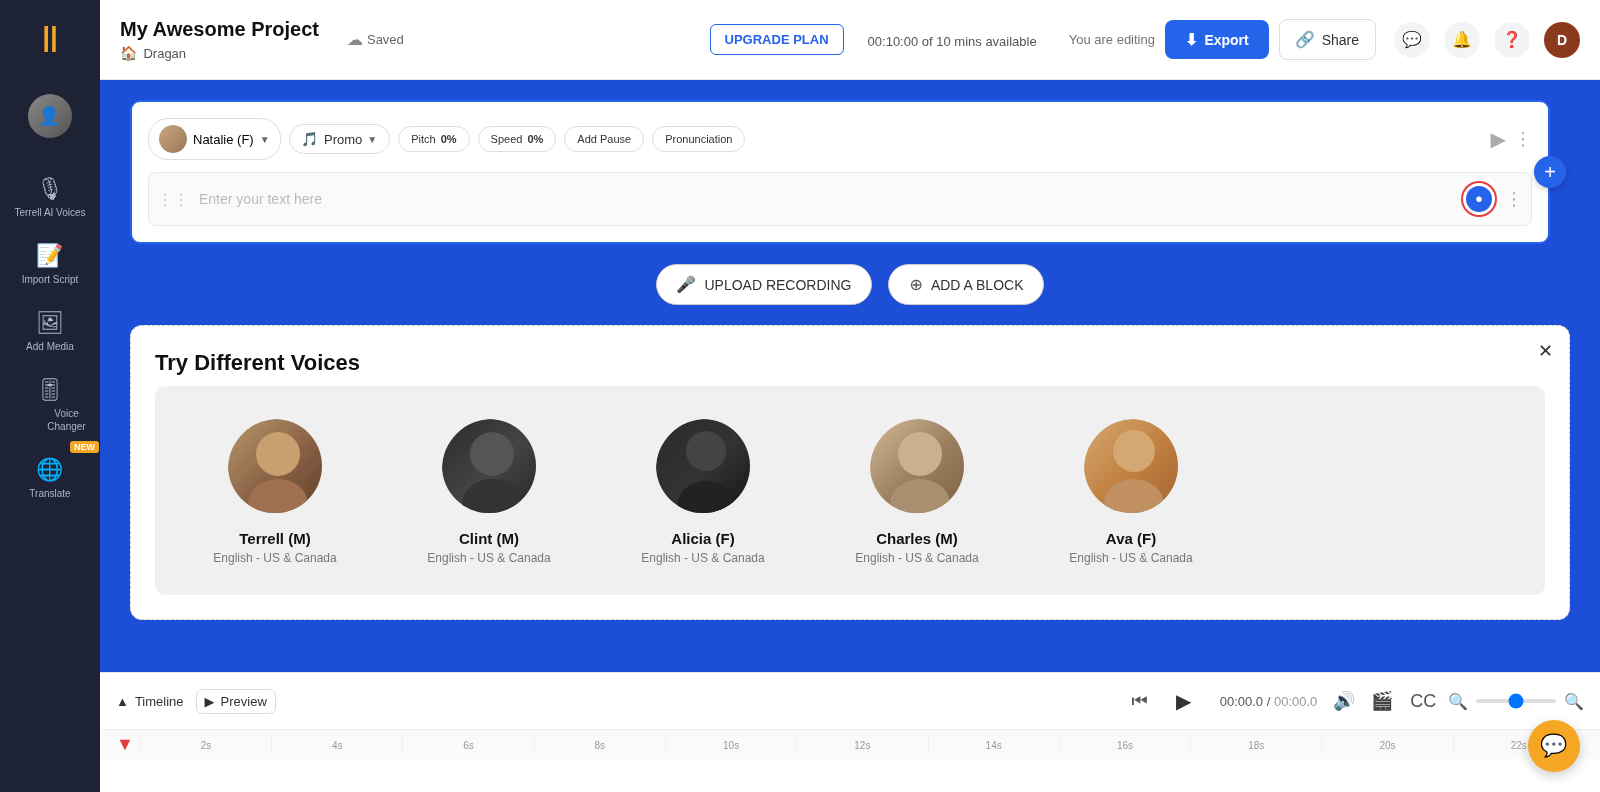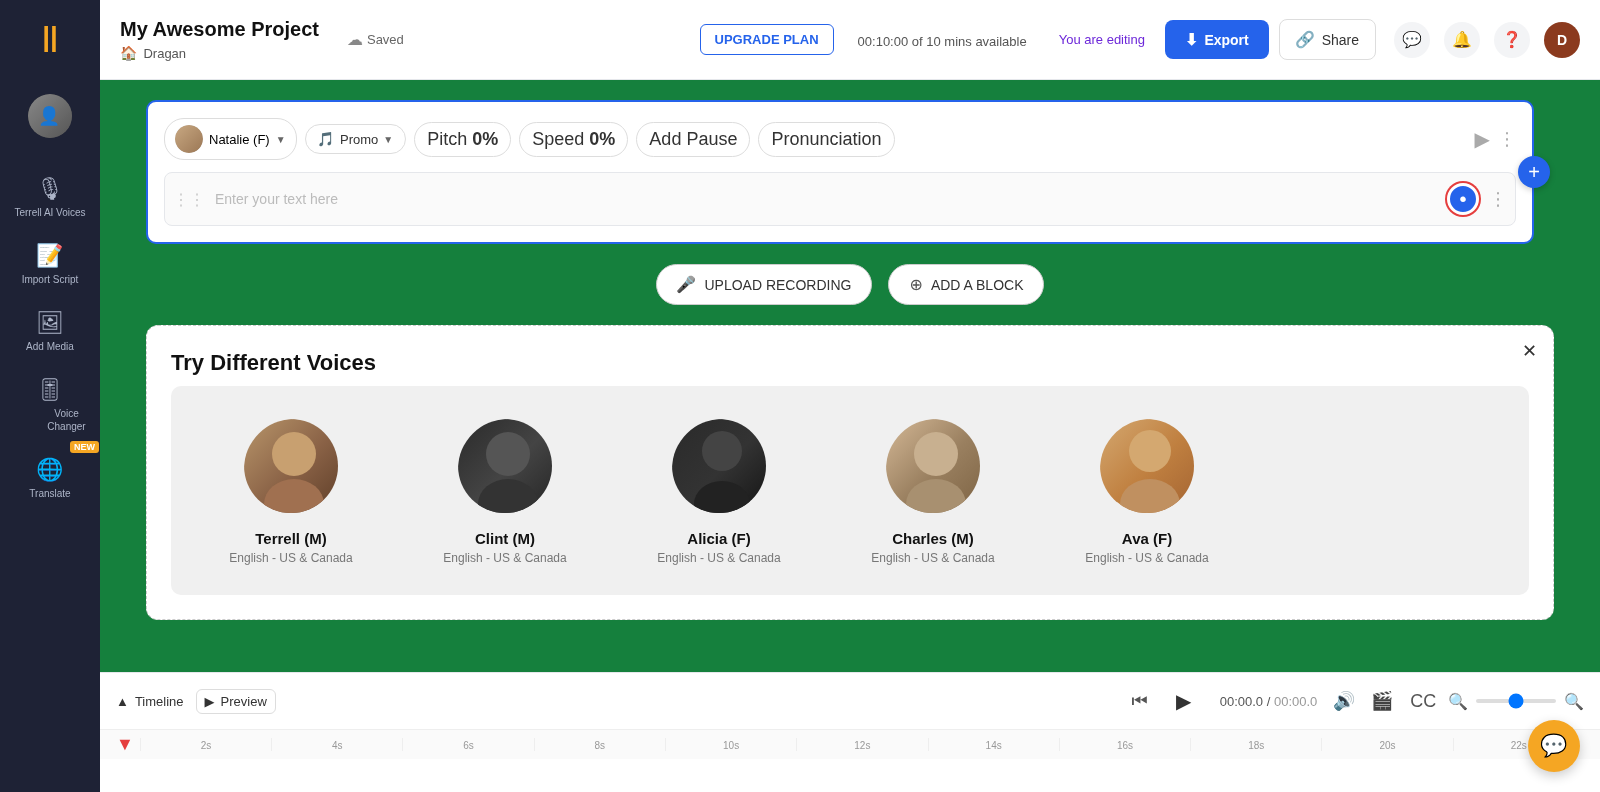--- a/index.html
+++ b/index.html
@@ -37,21 +37,21 @@
     }
     .topbar-title { font-size: 20px; font-weight: 600; color: #111; margin-right: 8px; }
     .cloud-icon { font-size: 16px; color: #888; }
     .topbar-spacer { flex: 1; }
     .upgrade-btn {
       border: 1.5px solid #2563eb; color: #2563eb; background: transparent;
       padding: 7px 14px; border-radius: 6px; font-size: 13px; font-weight: 600; cursor: pointer;
     }
     .topbar-center { display: flex; flex-direction: row; align-items: center; }
     .time-info { font-size: 13px; color: #555; padding-left: 24px; }
-    .you-editing { font-size: 13px; color: #6d28d9; margin-right: 10px; white-space: nowrap; }
+    .you-editing { font-size: 13px; color: #737373; margin-right: 0; white-space: nowrap; }
     .export-btn {
       background: #2563eb; color: #fff; border: none; padding: 10px 20px;
       border-radius: 8px; font-size: 14px; font-weight: 600; cursor: pointer;
       display: flex; align-items: center; gap: 6px;
     }
     .share-btn {
       background: #fff; color: #333; border: 1.5px solid #ddd; padding: 10px 16px;
       border-radius: 8px; font-size: 14px; font-weight: 500; cursor: pointer;
       display: flex; align-items: center; gap: 6px;
     }
@@ -62,21 +62,21 @@
       border: none;
     }
     .user-avatar-top {
       width: 36px; height: 36px; border-radius: 50%; background: #8b3a1e;
       display: flex; align-items: center; justify-content: center; color: #fff; font-weight: 700; font-size: 14px; cursor: pointer;
     }
 
     
     .main {
       position: fixed; top: 80px; left: 100px; right: 0; bottom: 120px;
-      background: #15803d; overflow-y: auto; padding: 20px 46px;
+      background: #1d4ed8; overflow-y: auto; padding: 20px 30px;
     }
 
     
     .block-editor {
       background: #fff; border: 2px solid #2563eb; border-radius: 10px;
       padding: 16px; margin-bottom: 20px;
     }
     .block-toolbar {
       display: flex; align-items: center; gap: 8px; margin-bottom: 12px; flex-wrap: wrap;
     }
@@ -86,21 +86,21 @@
     }
     .voice-avatar { width: 28px; height: 28px; border-radius: 50%; overflow: hidden; background: #ddd; }
     .voice-avatar-img {
       width: 28px; height: 28px; border-radius: 50%;
       background: linear-gradient(135deg, #c8a882 0%, #9b7755 100%);
     }
     .dropdown-arrow { font-size: 10px; color: #666; }
     .toolbar-btn {
       display: flex; align-items: flex-end; gap: 5px; padding: 6px 12px;
       border: 1.5px solid #ddd; border-radius: 20px; cursor: pointer; background: #fff;
-      font-size: 18px; color: #333; white-space: nowrap;
+      font-size: 11px; color: #333; white-space: nowrap;
     }
     .promo-btn {
       display: flex; align-items: center; gap: 5px; padding: 6px 12px;
       border: 1.5px solid #ddd; border-radius: 20px; cursor: pointer; background: #fff;
       font-size: 13px; color: #333;
     }
     .promo-icon { color: #e53e3e; font-size: 14px; }
     .toolbar-spacer { flex: 1; }
     .play-btn-sm { font-size: 20px; color: #aaa; cursor: pointer; background: none; border: none; }
     .more-btn { font-size: 18px; color: #aaa; cursor: pointer; background: none; border: none; }

